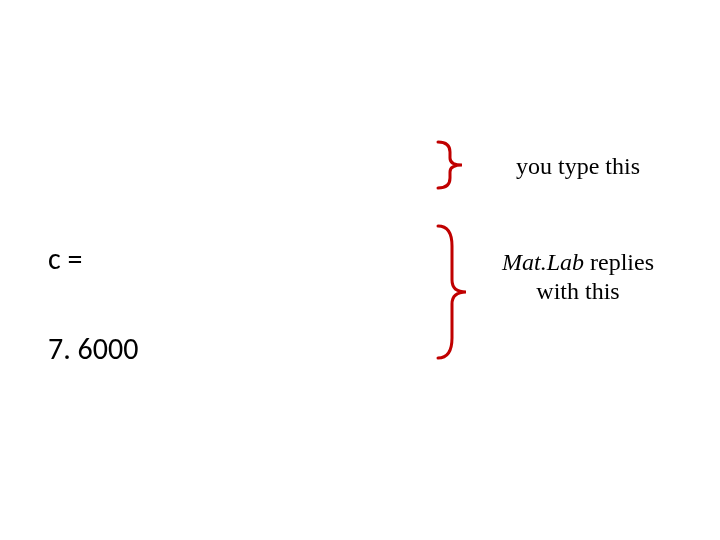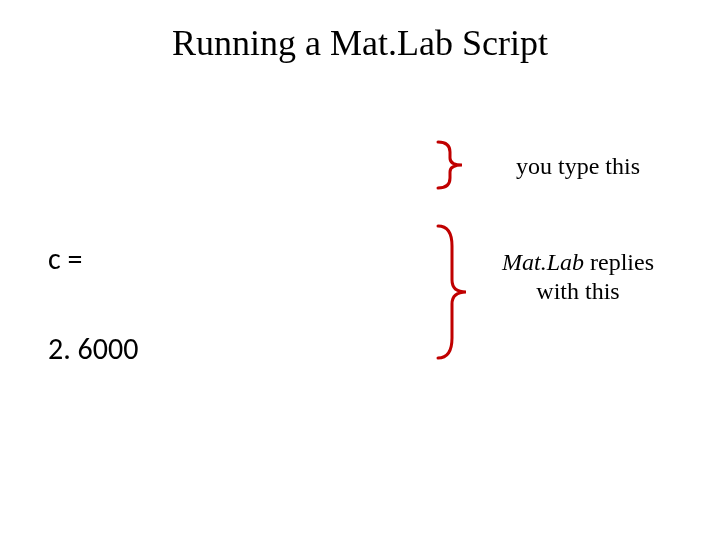--- a/index.html
+++ b/index.html
@@ -48,24 +48,23 @@
 
   .brace svg { display: block; }
   .brace1 { position: absolute; left: 428px; top: 140px; }
   .brace2 { position: absolute; left: 428px; top: 222px; }
 </style>
 </head>
 <body>
 
 <div class="slide">
 
-  <div class="title">Running a Mat.Lab Script</div>
 
   <div class="code-line line2">c =</div>
-  <div class="code-line line3">2. 6000</div>
+  <div class="code-line line3">7. 6000</div>
 
   <div class="brace brace1">
     <svg width="50" height="50" viewBox="0 0 50 50">
       <path d="M10 2
                Q22 2 22 12
                L22 18
                Q22 25 34 25
                Q22 25 22 32
                L22 38
                Q22 48 10 48" fill="none" stroke="#c00000" stroke-width="3" stroke-linecap="round"></path>

